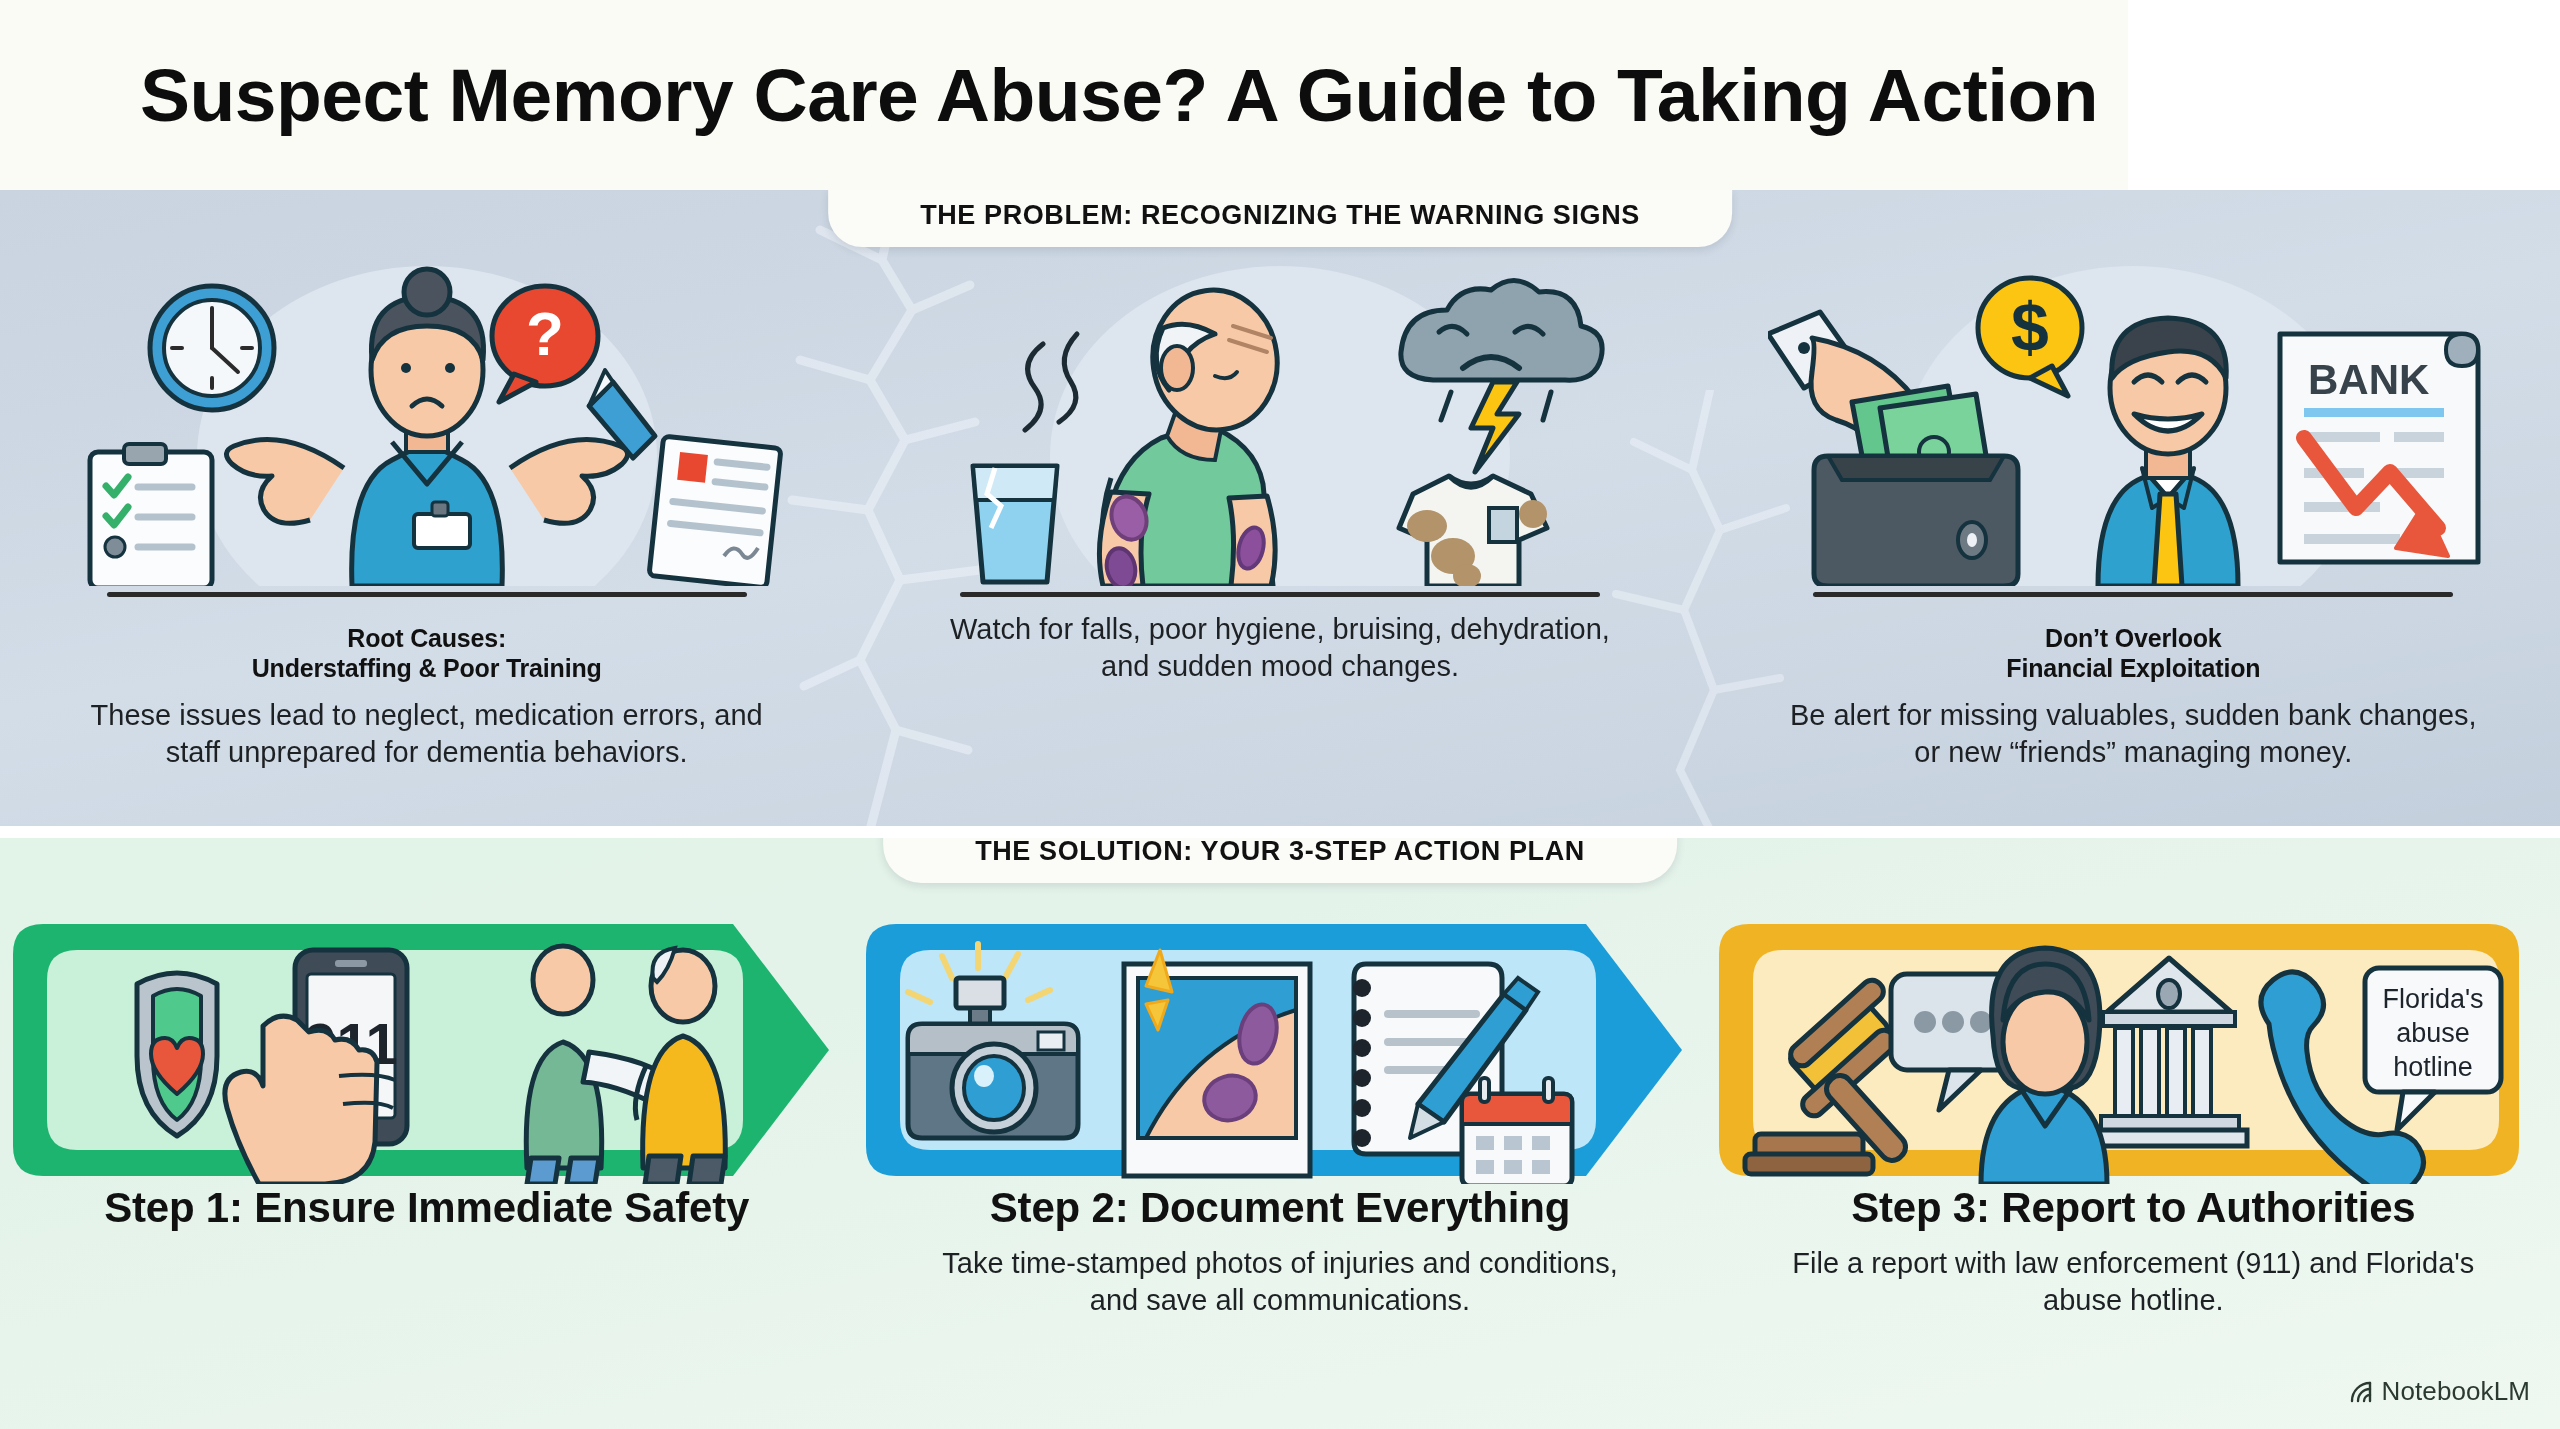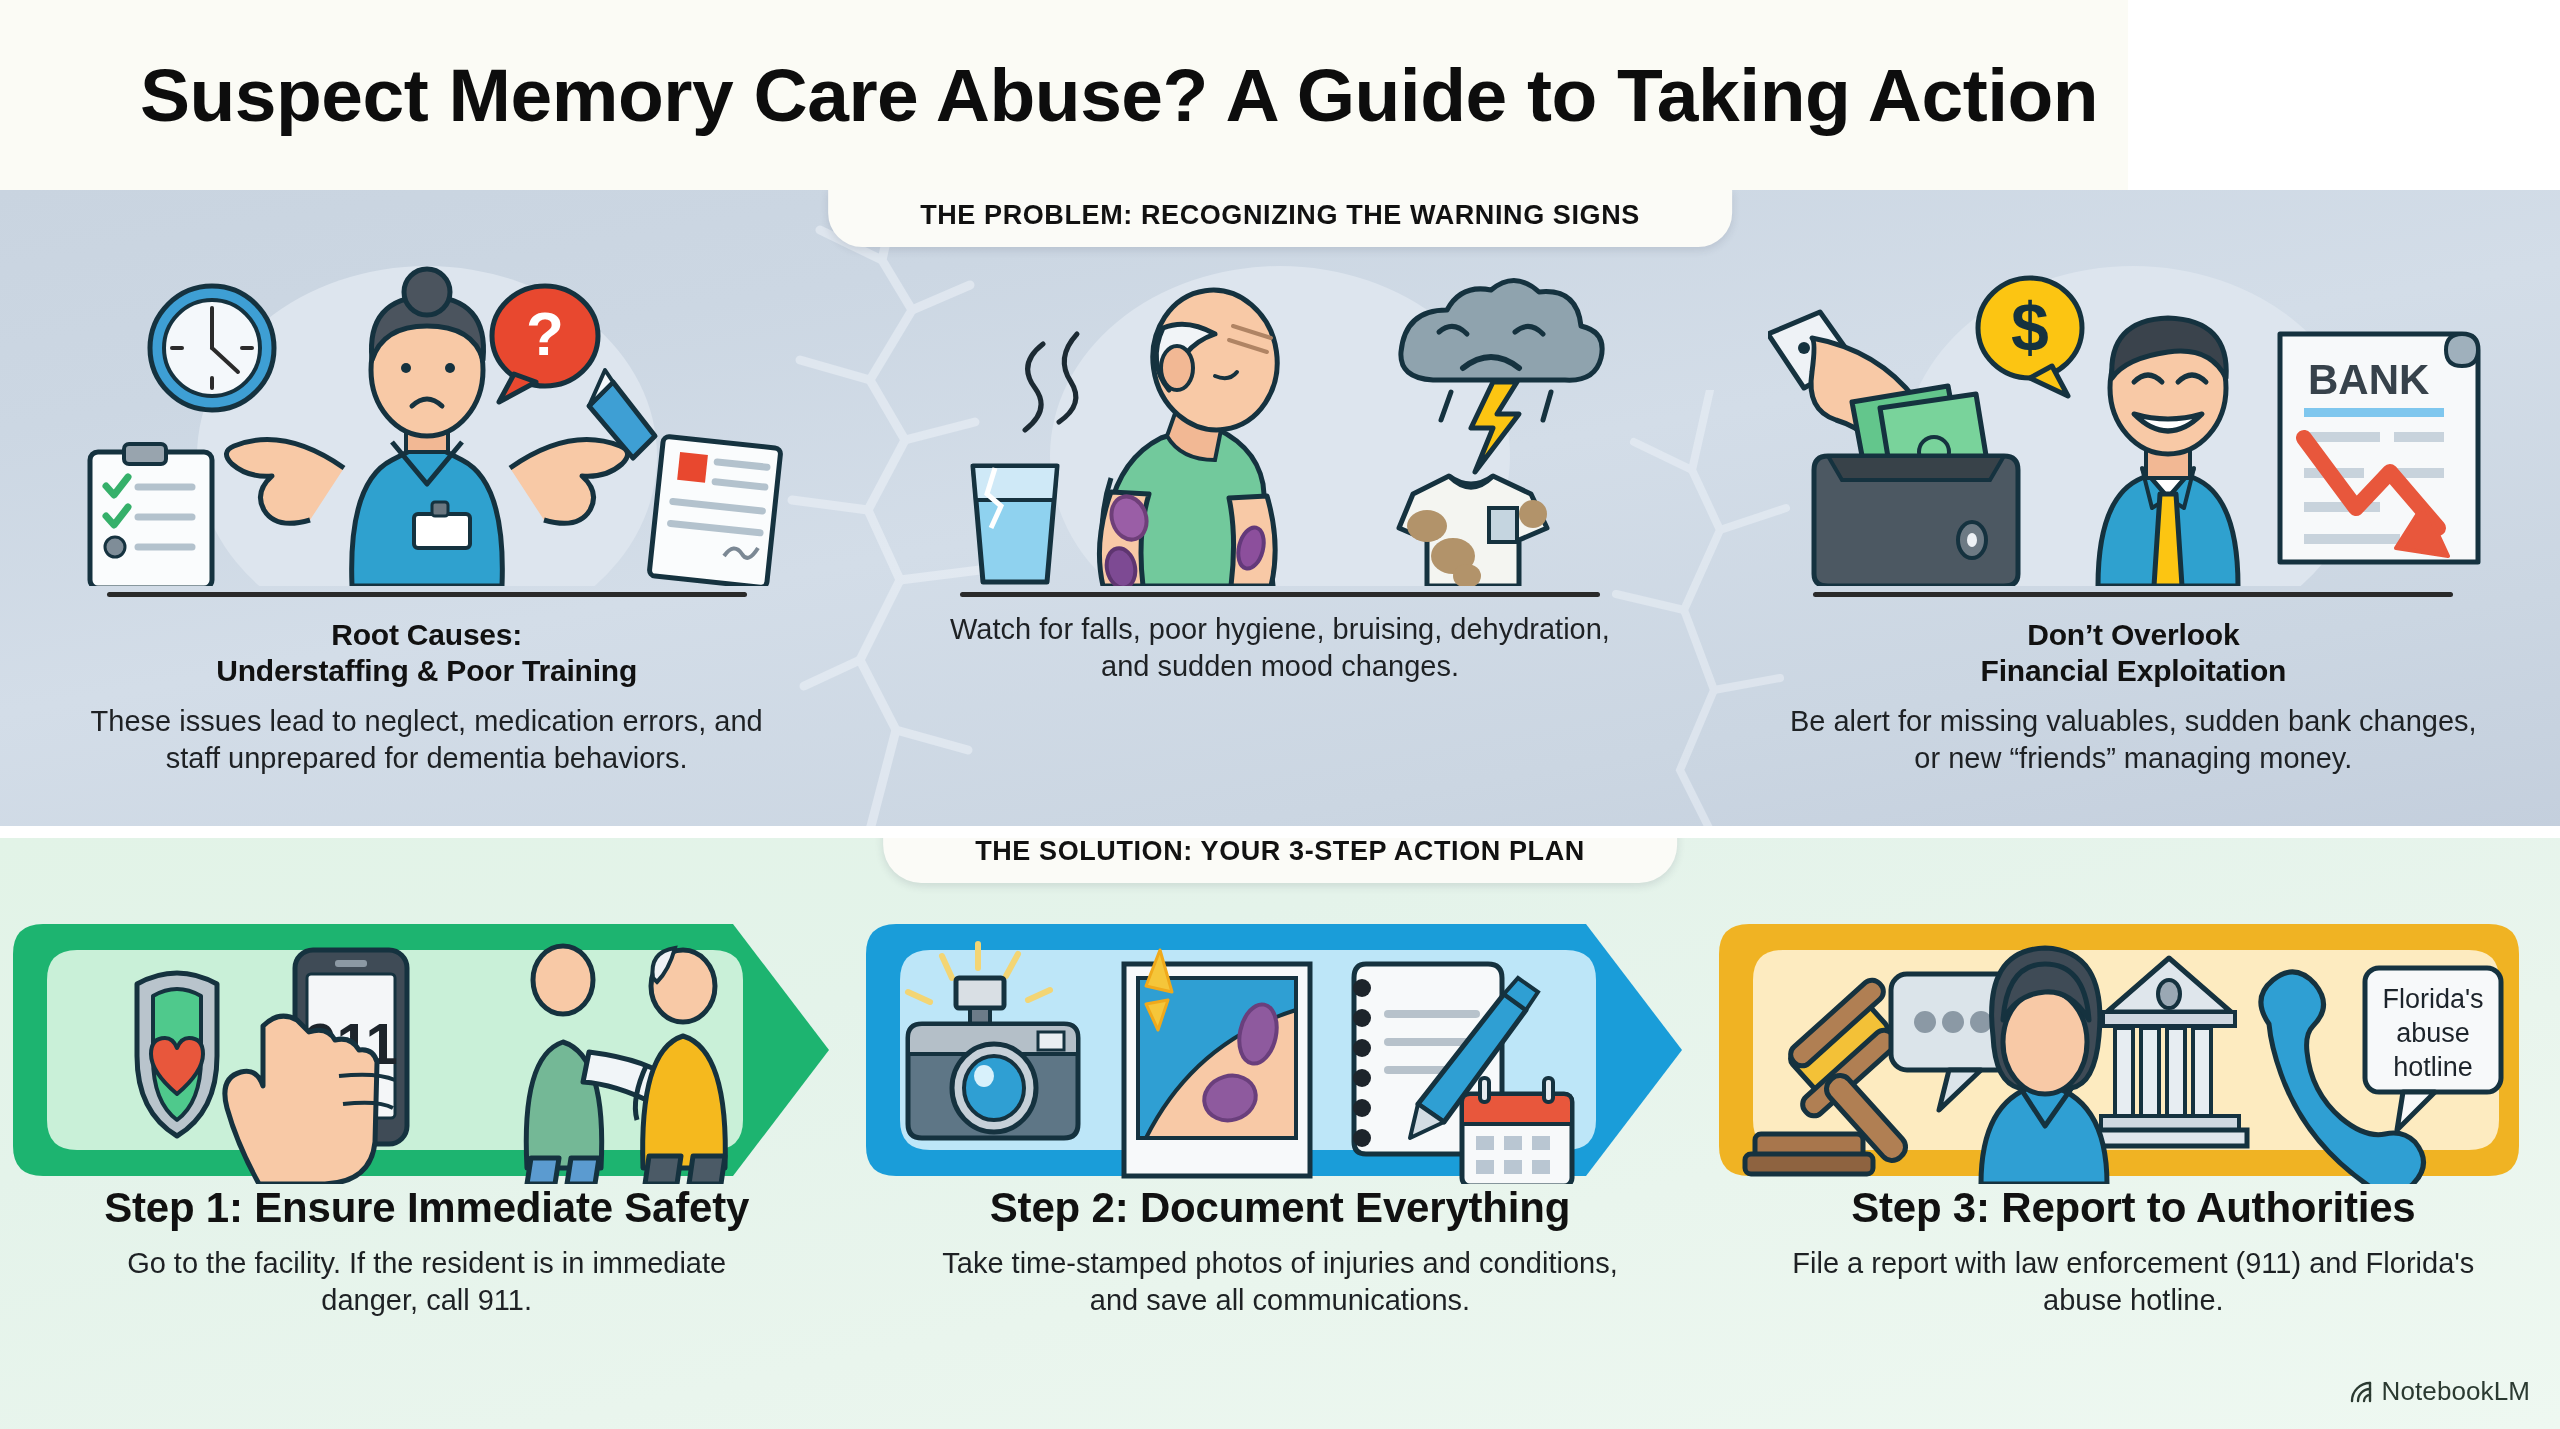--- a/index.html
+++ b/index.html
@@ -87,22 +87,22 @@
   }
   .pillu svg { display: block; width: 100%; height: 100%; }
   .pdivider {
     width: 640px;
     height: 5px;
     background: #2a2a2a;
     border-radius: 3px;
     margin-top: 6px;
   }
   .pheading {
-    margin-top: 20px;
-    font-size: 30px;
+    margin-top: 26px;
+    font-size: 25px;
     font-weight: 700;
     color: #111;
     text-align: center;
     line-height: 1.20;
     letter-spacing: -0.2px;
   }
   .pbody {
     margin-top: 14px;
     font-size: 29px;
     color: #1e2124;
@@ -501,21 +501,20 @@
             <ellipse cx="676" cy="70" rx="32" ry="36" fill="#f8c9a6" stroke="#15323f" stroke-width="5"></ellipse>
             <path d="M646 62 q-4 -26 22 -30 q-6 22 -18 34 z" fill="#eef2f6" stroke="#15323f" stroke-width="4"></path>
             <path d="M636 252 q-4 -118 40 -132 q46 14 42 132 z" fill="#f5b91e" stroke="#15323f" stroke-width="5" stroke-linejoin="round"></path>
             <path d="M642 240 l-4 28 h32 l4 -28 z" fill="#4b5a66" stroke="#15323f" stroke-width="5" stroke-linejoin="round"></path>
             <path d="M686 240 l-4 28 h32 l4 -28 z" fill="#4b5a66" stroke="#15323f" stroke-width="5" stroke-linejoin="round"></path>
             <path d="M640 148 q-16 34 -10 56" fill="none" stroke="#15323f" stroke-width="5"></path>
           </g>
         </svg>
       </div>
       <div class="sheading">Step 1: Ensure Immediate Safety</div>
-      <div class="sbody">Go to the facility. If the resident is in immediate danger, call 911.</div>
     </div>
 
     <div class="scol">
       <div class="sillu">
         <svg viewBox="0 0 840 268">
           <path d="M36 8 h690 l96 126 l-96 126 h-690 q-30 0 -30 -30 v-192 q0 -30 30 -30 z" fill="#1a9dd9"></path>
           <path d="M70 34 h636 q30 0 30 30 v140 q0 30 -30 30 h-636 q-30 0 -30 -30 v-140 q0 -30 30 -30 z" fill="#bde6f8"></path>
 
           <g>
             <g stroke="#f3d574" stroke-width="6" stroke-linecap="round">

